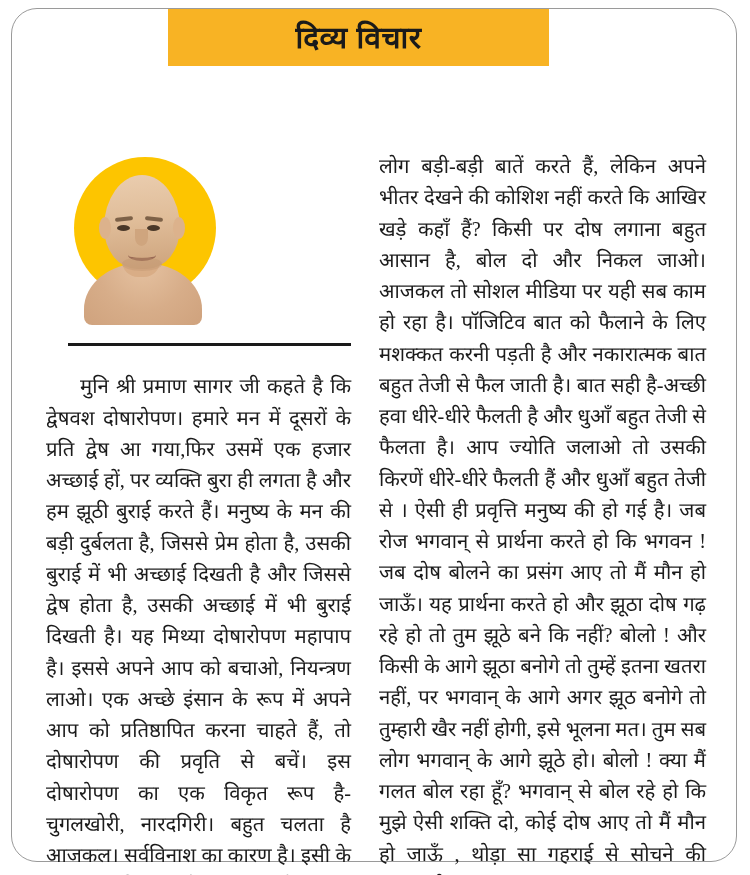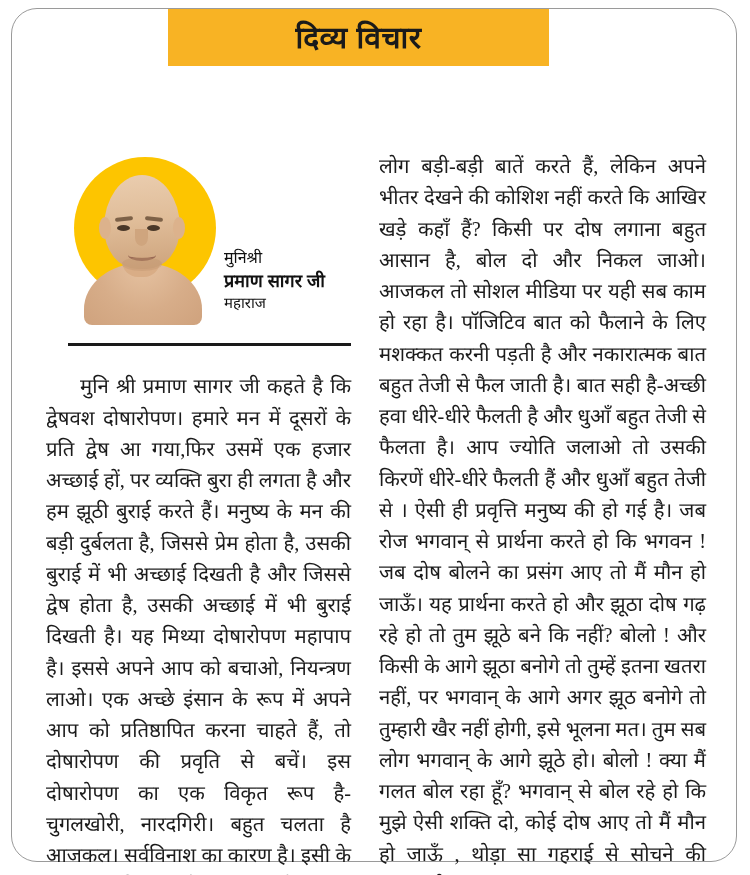--- a/index.html
+++ b/index.html
@@ -257,25 +257,20 @@
           <div class="fig-ear-r"></div>
           <div class="fig-brow-l"></div>
           <div class="fig-brow-r"></div>
           <div class="fig-eye-l"></div>
           <div class="fig-eye-r"></div>
           <div class="fig-nose"></div>
           <div class="fig-mouth"></div>
           <div class="fig-chin"></div>
         </div>
 
-        <div class="author-names">
-          <div class="author-prefix">मुनिश्री</div>
-          <div class="author-name">प्रमाण सागर जी</div>
-          <div class="author-suffix">महाराज</div>
-        </div>
 
         <div class="rule"></div>
       </div>
 
       <p class="body-text first">मुनि श्री प्रमाण सागर जी कहते है कि द्वेषवश दोषारोपण। हमारे मन में दूसरों के प्रति द्वेष आ गया,फिर उसमें एक हजार अच्छाई हों, पर व्यक्ति बुरा ही लगता है और हम झूठी बुराई करते हैं। मनुष्य के मन की बड़ी दुर्बलता है, जिससे प्रेम होता है, उसकी बुराई में भी अच्छाई दिखती है और जिससे द्वेष होता है, उसकी अच्छाई में भी बुराई दिखती है। यह मिथ्या दोषारोपण महापाप है। इससे अपने आप को बचाओ, नियन्त्रण लाओ। एक अच्छे इंसान के रूप में अपने आप को प्रतिष्ठापित करना चाहते हैं, तो दोषारोपण की प्रवृति से बचें। इस दोषारोपण का एक विकृत रूप है-चुगलखोरी, नारदगिरी। बहुत चलता है आजकल। सर्वविनाश का कारण है। इसी के कारण घर बिखरता है, संघ टूटता है, समाज बिखरता है, संस्कृति का लोप होता है। हम</p>
     </div>
 
     <div class="col col-right">
       <p class="body-text">लोग बड़ी-बड़ी बातें करते हैं, लेकिन अपने भीतर देखने की कोशिश नहीं करते कि आखिर खड़े कहाँ हैं? किसी पर दोष लगाना बहुत आसान है, बोल दो और निकल जाओ। आजकल तो सोशल मीडिया पर यही सब काम हो रहा है। पॉजिटिव बात को फैलाने के लिए मशक्कत करनी पड़ती है और नकारात्मक बात बहुत तेजी से फैल जाती है। बात सही है-अच्छी हवा धीरे-धीरे फैलती है और धुआँ बहुत तेजी से फैलता है। आप ज्योति जलाओ तो उसकी किरणें धीरे-धीरे फैलती हैं और धुआँ बहुत तेजी से । ऐसी ही प्रवृत्ति मनुष्य की हो गई है। जब रोज भगवान् से प्रार्थना करते हो कि भगवन ! जब दोष बोलने का प्रसंग आए तो मैं मौन हो जाऊँ। यह प्रार्थना करते हो और झूठा दोष गढ़ रहे हो तो तुम झूठे बने कि नहीं? बोलो ! और किसी के आगे झूठा बनोगे तो तुम्हें इतना खतरा नहीं, पर भगवान् के आगे अगर झूठ बनोगे तो तुम्हारी खैर नहीं होगी, इसे भूलना मत। तुम सब लोग भगवान् के आगे झूठे हो। बोलो ! क्या मैं गलत बोल रहा हूँ? भगवान् से बोल रहे हो कि मुझे ऐसी शक्ति दो, कोई दोष आए तो मैं मौन हो जाऊँ , थोड़ा सा गहराई से सोचने की जरूरत है।</p>
     </div>

